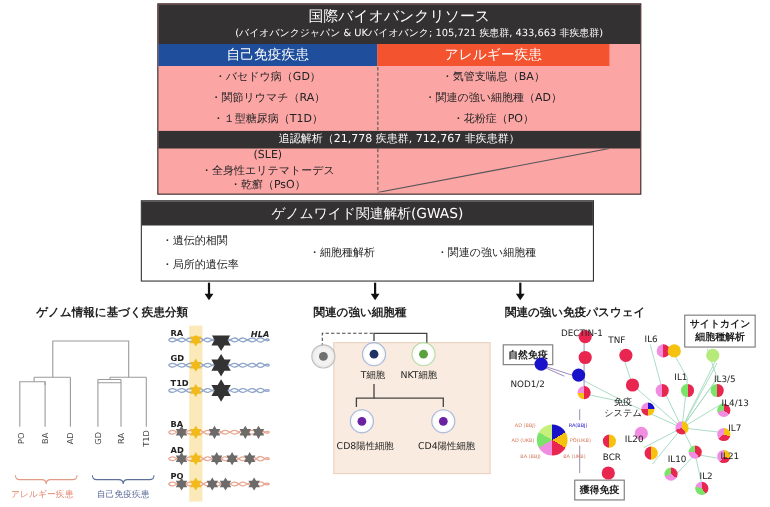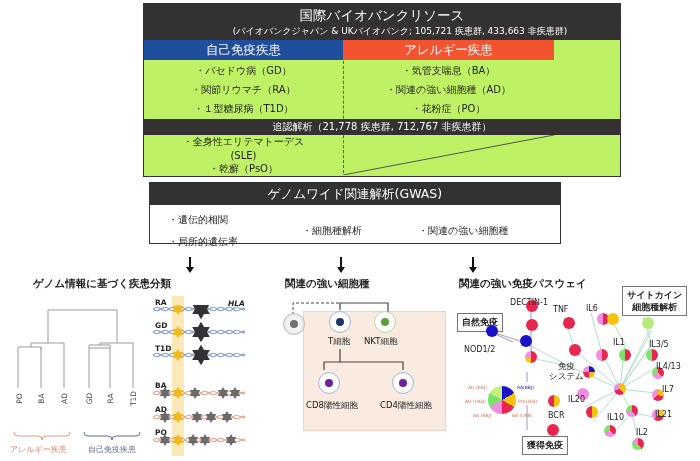--- a/index.html
+++ b/index.html
@@ -1,36 +1,36 @@
 <!DOCTYPE html>
 <html><head>
 <meta charset="utf-8">
 <style>
   * { box-sizing: border-box; margin: 0; padding: 0; }
   body { width: 700px; height: 461px; background: #ffffff; font-family: "DejaVu Sans", sans-serif; position: relative; overflow: hidden; color: #222; }
   .abs { position: absolute; }
 
   
-  #resource-box { left: 143px; top: 3px; width: 478px; height: 174px; border: 1.5px solid #333; background: #bef264; }
+  #resource-box { left: 143px; top: 3px; width: 440px; height: 174px; border: 1.5px solid #333; background: #fca5a5; }
   #res-title { left: 0; top: 0; width: 100%; height: 36px; background: #333131; color: #fff; text-align: center; }
   #res-title .t1 { font-size: 13.5px; line-height: 18px; padding-top: 2px; display: block; }
   #res-title .t2 { font-size: 9px; line-height: 14px; display: block; margin-left: 36px; }
   .col-head { top: 36px; height: 20px; color: #fff; font-size: 12.5px; line-height: 20px; text-align: center; }
   #head-auto { left: 0; width: 199px; background: #1f4e9c; }
   #head-allergy { left: 199px; width: 211px; background: #f4532f; }
   .dis-list { top: 57px; height: 58px; font-size: 10px; line-height: 19px; text-align: center; }
   #list-auto { left: 0; width: 199px; }
   #list-allergy { left: 199px; width: 211px; }
   #divider-dash { left: 199px; top: 57px; width: 0; height: 112px; border-left: 1px dashed #555; }
   #replication-bar { left: 0; top: 115px; width: 100%; height: 16px; background: #333131; color: #fff; font-size: 10px; line-height: 16px; text-align: center; }
   #list-rep { left: 0; top: 131px; width: 199px; font-size: 10px; line-height: 13.5px; text-align: center; }
   #diag-line { left: 199px; top: 131px; width: 211px; height: 40px; }
 
   
-  #gwas-box { left: 149px; top: 182px; width: 412px; height: 62px; border: 1.5px solid #333; background: #fff; }
+  #gwas-box { left: 128px; top: 182px; width: 412px; height: 74px; border: 1.5px solid #333; background: #fff; }
   #gwas-title { left: 0; top: 0; width: 100%; height: 22px; background: #333131; color: #fff; font-size: 12.5px; line-height: 22px; text-align: center; }
   .gwas-item { font-size: 10px; line-height: 18px; }
 
   .arrow { width: 0; }
   .arrow .shaft { position: absolute; left: -0.75px; top: 0; width: 1.5px; height: 11px; background: #111; }
   .arrow .head { position: absolute; left: -4px; top: 10px; width: 0; height: 0; border-left: 4px solid transparent; border-right: 4px solid transparent; border-top: 6px solid #111; }
 
   .section-title { font-size: 10.5px; font-weight: bold; color: #222; white-space: nowrap; }
 
   
@@ -67,22 +67,22 @@
     <div>・関節リウマチ（RA）</div>
     <div>・１型糖尿病（T1D）</div>
   </div>
   <div id="list-allergy" class="abs dis-list">
     <div>・気管支喘息（BA）</div>
     <div>・関連の強い細胞種（AD）</div>
     <div>・花粉症（PO）</div>
   </div>
   <div id="replication-bar" class="abs">追認解析（21,778 疾患群, 712,767 非疾患群）</div>
   <div id="list-rep" class="abs">
+    <div>(SLE)</div>
     <div>・全身性エリテマトーデス</div>
-    <div>(SLE)</div>
     <div>・乾癬（PsO）</div>
   </div>
   <svg id="diag-line" class="abs" viewBox="0 0 211 40" preserveAspectRatio="none">
     <line x1="0" y1="40" x2="211" y2="0" stroke="#555" stroke-width="1"></line>
   </svg>
 </div>
 
 <div id="gwas-box" class="abs">
   <div id="gwas-title" class="abs">ゲノムワイド関連解析(GWAS)</div>
   <div class="abs gwas-item" style="left:18px; top:28px;">・遺伝的相関</div>

